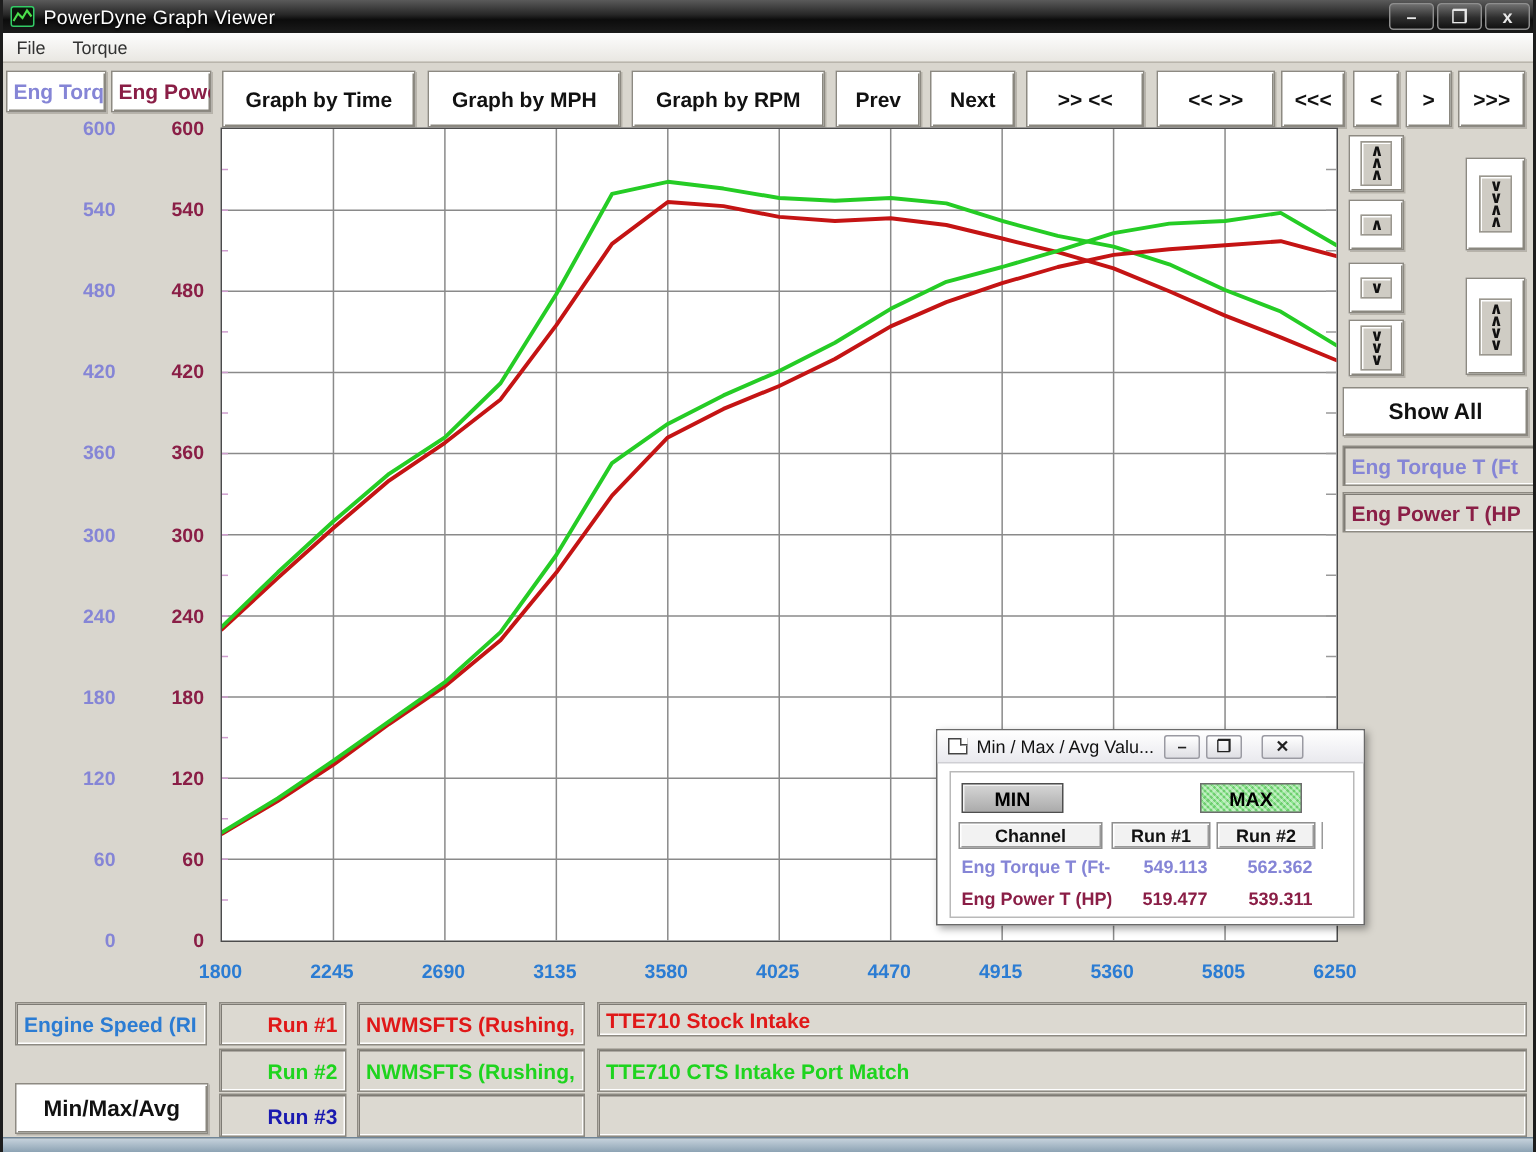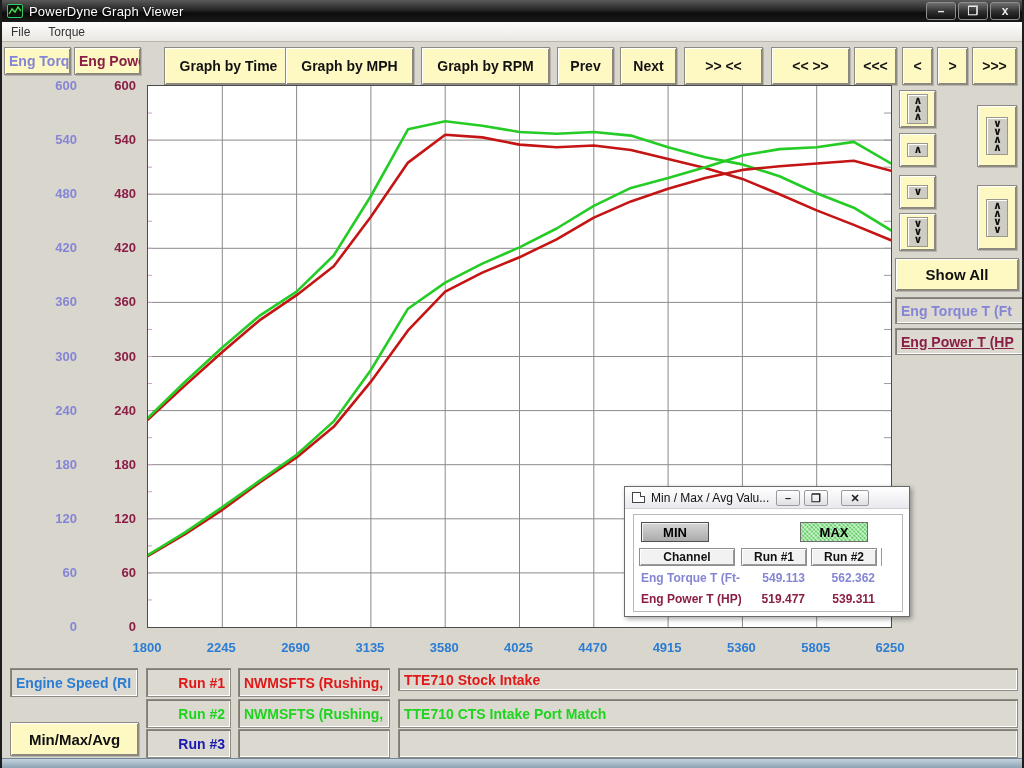--- a/index.html
+++ b/index.html
@@ -28,21 +28,21 @@
   }
   
   .menubar {
     position:absolute; left:0; top:22px; width:1024px; height:20px;
     background:linear-gradient(180deg,#fdfdfd,#e9e7e2); border-bottom:1px solid #b9b5ac;
     font-size:12px; color:#333; display:flex; align-items:center;
   }
   .menu-item { padding:20px 9px; }
   
   .btn3d {
-    position:absolute; background:#fef9c3; border:1px solid #8d8a82;
+    position:absolute; background:#ffffff; border:1px solid #8d8a82;
     box-shadow:inset 1px 1px 0 #ffffff, inset -1px -1px 0 #8a877f, 1px 1px 0 #b7b3aa;
     font-weight:bold; font-size:14px; color:#111; text-align:center;
     display:flex; align-items:center; justify-content:center; white-space:nowrap; overflow:hidden;
   }
   .sunken {
     position:absolute; background:#dcd9d1; border:1px solid #8d8a82;
     box-shadow:inset 1px 1px 0 #7e7b74, inset -1px -1px 0 #ffffff;
     font-weight:bold; font-size:14px; display:flex; align-items:center;
     white-space:nowrap; overflow:hidden; padding:0 5px;
   }
@@ -109,21 +109,21 @@
   </div>
 
   <div class="menubar">
     <span class="menu-item">File</span>
     <span class="menu-item">Torque</span>
   </div>
 
   <div class="btn3d tab3d" style="left:2px;top:47px;width:67px;height:28px;color:#8585d6;">Eng Torq</div>
   <div class="btn3d tab3d" style="left:72px;top:47px;width:67px;height:28px;color:#8a1e46;">Eng Powe</div>
 
-  <div class="btn3d" style="left:146px;top:47px;width:129px;height:38px;margin-left:16px;">Graph by Time</div>
+  <div class="btn3d" style="left:146px;top:47px;width:129px;height:38px;">Graph by Time</div>
   <div class="btn3d" style="left:419px;top:47px;width:129px;height:38px;">Graph by RPM</div>
   <div class="btn3d" style="left:283px;top:47px;width:129px;height:38px;">Graph by MPH</div>
   <div class="btn3d" style="left:555px;top:47px;width:57px;height:38px;">Prev</div>
   <div class="btn3d" style="left:618px;top:47px;width:57px;height:38px;">Next</div>
   <div class="btn3d" style="left:682px;top:47px;width:79px;height:38px;">&gt;&gt; &lt;&lt;</div>
   <div class="btn3d" style="left:769px;top:47px;width:79px;height:38px;">&lt;&lt; &gt;&gt;</div>
   <div class="btn3d" style="left:852px;top:47px;width:43px;height:38px;">&lt;&lt;&lt;</div>
   <div class="btn3d" style="left:900px;top:47px;width:31px;height:38px;">&lt;</div>
   <div class="btn3d" style="left:935px;top:47px;width:31px;height:38px;">&gt;</div>
   <div class="btn3d" style="left:970px;top:47px;width:45px;height:38px;">&gt;&gt;&gt;</div>
@@ -260,21 +260,21 @@
   <div class="btn3d" style="left:975px;top:185px;width:40px;height:65px;">
     <span class="spin spin-inner">∧
 ∧
 ∨
 ∨</span>
     </div>
 
   <div class="btn3d" style="left:893px;top:258px;width:124px;height:33px;font-size:15px;">Show All</div>
 
   <div class="sunken" style="left:893px;top:297px;width:130px;height:27px;color:#8585d6;">Eng Torque T (Ft</div>
-  <div class="sunken" style="left:893px;top:328px;width:130px;height:27px;color:#8a1e46;text-decoration:underline;">Eng Power T (HP</div>
+  <div class="sunken" style="left:893px;top:328px;width:130px;height:27px;color:#8a1e46;">Eng Power T (HP</div>
 
   <div class="mmwin">
     <div class="mmtitle">
       <span class="mmicon"></span>
       <span>Min / Max / Avg Valu...</span>
     </div>
     <div class="mmbtn" style="left:151px;">–</div>
     <div class="mmbtn" style="left:179px;">❐</div>
     <div class="mmbtn" style="left:216px;width:28px;">✕</div>
 

